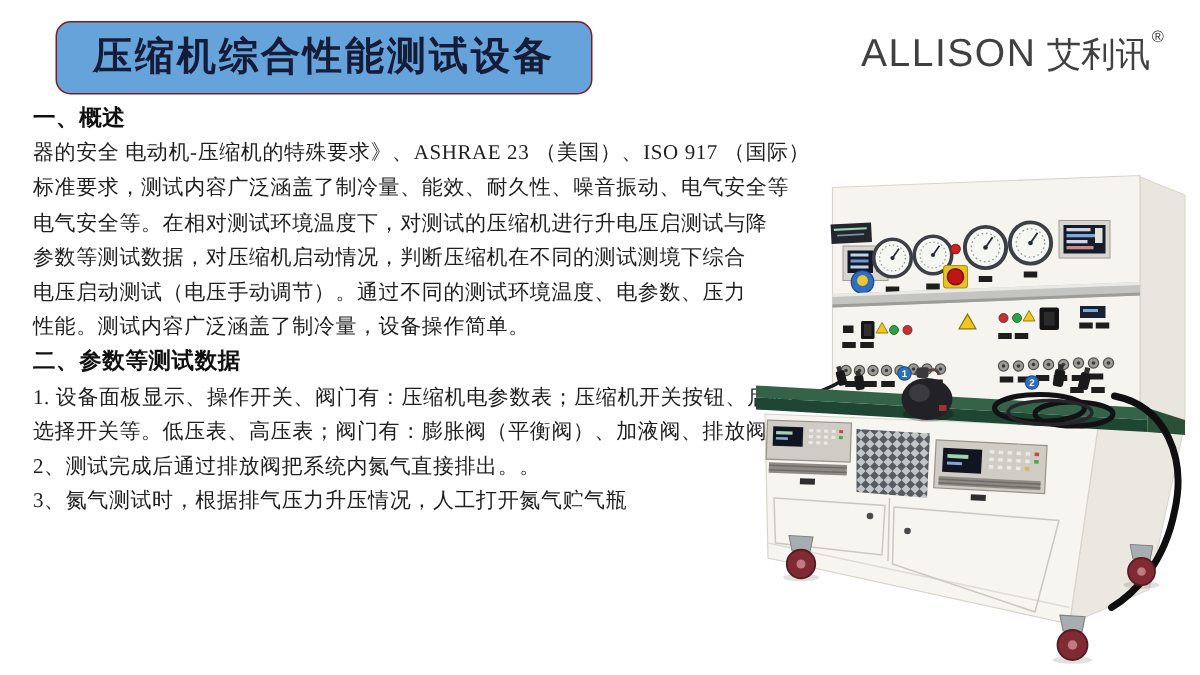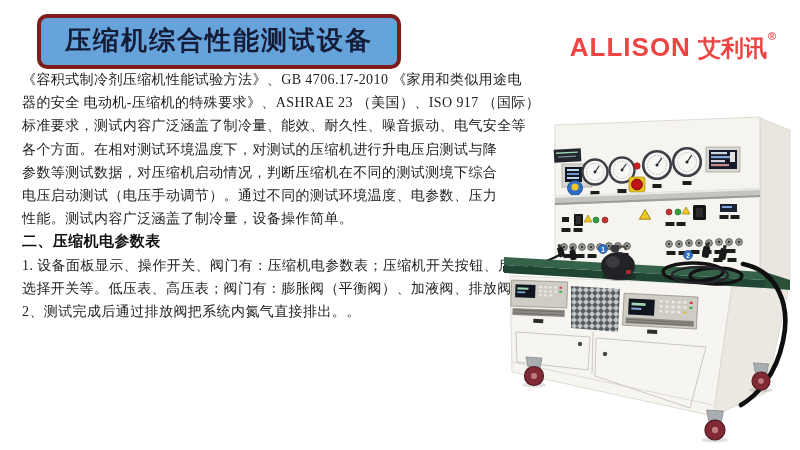--- a/index.html
+++ b/index.html
@@ -1,22 +1,22 @@
 <!DOCTYPE html>
 <html><head>
 <meta charset="utf-8">
 <style>
   html,body{margin:0;padding:0;background:#fff;}
   .page{position:relative;width:800px;height:450px;background:#ffffff;overflow:hidden;
         font-family:"Liberation Serif","DejaVu Serif",serif;}
-  .title-badge{position:absolute;left:37px;top:14px;background:#66a3da;border:4px solid #7f1d1d;
+  .title-badge{position:absolute;left:37px;top:14px;background:#66a3da;border:1px solid #7f1d1d;
         border-radius:10px;padding:5px 24px 7px 24px;font-size:26px;font-weight:bold;
         color:#141c38;letter-spacing:2px;}
-  .brand{position:absolute;right:24px;top:30px;color:#ef4444;white-space:nowrap;
-        font-family:"Liberation Sans","DejaVu Sans",sans-serif;font-weight:bold;}
+  .brand{position:absolute;right:24px;top:19px;color:#404040;white-space:nowrap;
+        font-family:"Liberation Sans","DejaVu Sans",sans-serif;font-weight:normal;}
   .brand-latin{font-size:26px;letter-spacing:1px;}
   .brand-cjk{font-size:23px;margin-left:7px;}
   .brand-reg{font-size:11px;vertical-align:16px;margin-left:1px;}
   .body-text{position:absolute;left:22px;top:68px;width:504px;color:#1e1e1e;font-size:14px;}
   .line{height:23.2px;line-height:23.2px;white-space:nowrap;letter-spacing:0.4px;}
   .line.h{font-weight:bold;font-size:15px;color:#101010;}
   .line.ind{text-indent:28px;}
   .photo{position:absolute;left:478px;top:104px;width:322px;height:346px;}
 </style>
 </head>
@@ -24,31 +24,32 @@
 
 <div class="page">
 
   <div class="title-badge">压缩机综合性能测试设备</div>
 
   <div class="brand">
     <span class="brand-latin">ALLISON</span><span class="brand-cjk">艾利讯</span><span class="brand-reg">®</span>
   </div>
 
   <div class="body-text">
-    <div class="line">《容积式制冷剂压缩机性能试验方法》、GB 4706.17-2010 《家用和类似用途电</div>
+    <div class="line h">一、概述</div>
     <div class="line">器的安全 电动机-压缩机的特殊要求》、ASHRAE 23 （美国）、ISO 917 （国际）</div>
     <div class="line">标准要求，测试内容广泛涵盖了制冷量、能效、耐久性、噪音振动、电气安全等</div>
-    <div class="line">各个方面。在相对测试环境温度下，对测试的压缩机进行升电压启测试与降</div>
+    <div class="line">电气安全等。在相对测试环境温度下，对测试的压缩机进行升电压启测试与降</div>
     <div class="line">参数等测试数据，对压缩机启动情况，判断压缩机在不同的测试测境下综合</div>
     <div class="line">电压启动测试（电压手动调节）。通过不同的测试环境温度、电参数、压力</div>
     <div class="line">性能。测试内容广泛涵盖了制冷量，设备操作简单。</div>
-    <div class="line h">二、压缩机电参数表</div>
+    <div class="line h">二、参数等测试数据</div>
     <div class="line">1. 设备面板显示、操作开关、阀门有：压缩机电参数表；压缩机开关按钮、启动</div>
     <div class="line">选择开关等。低压表、高压表；阀门有：膨胀阀（平衡阀）、加液阀、排放阀、</div>
     <div class="line">2、测试完成后通过排放阀把系统内氮气直接排出。。</div>
+    <div class="line">3、氮气测试时，根据排气压力升压情况，人工打开氮气贮气瓶</div>
   </div>
 
   <div class="photo">
     <svg width="322" height="346" viewBox="0 0 322 346">
       <defs>
         <g id="knob">
             <circle r="3.4" fill="#9b9b97" stroke="#4f4f4c" stroke-width="0.8"></circle>
             <circle r="1.2" fill="#3a3a38"></circle>
           </g>
         <g id="lbl">

